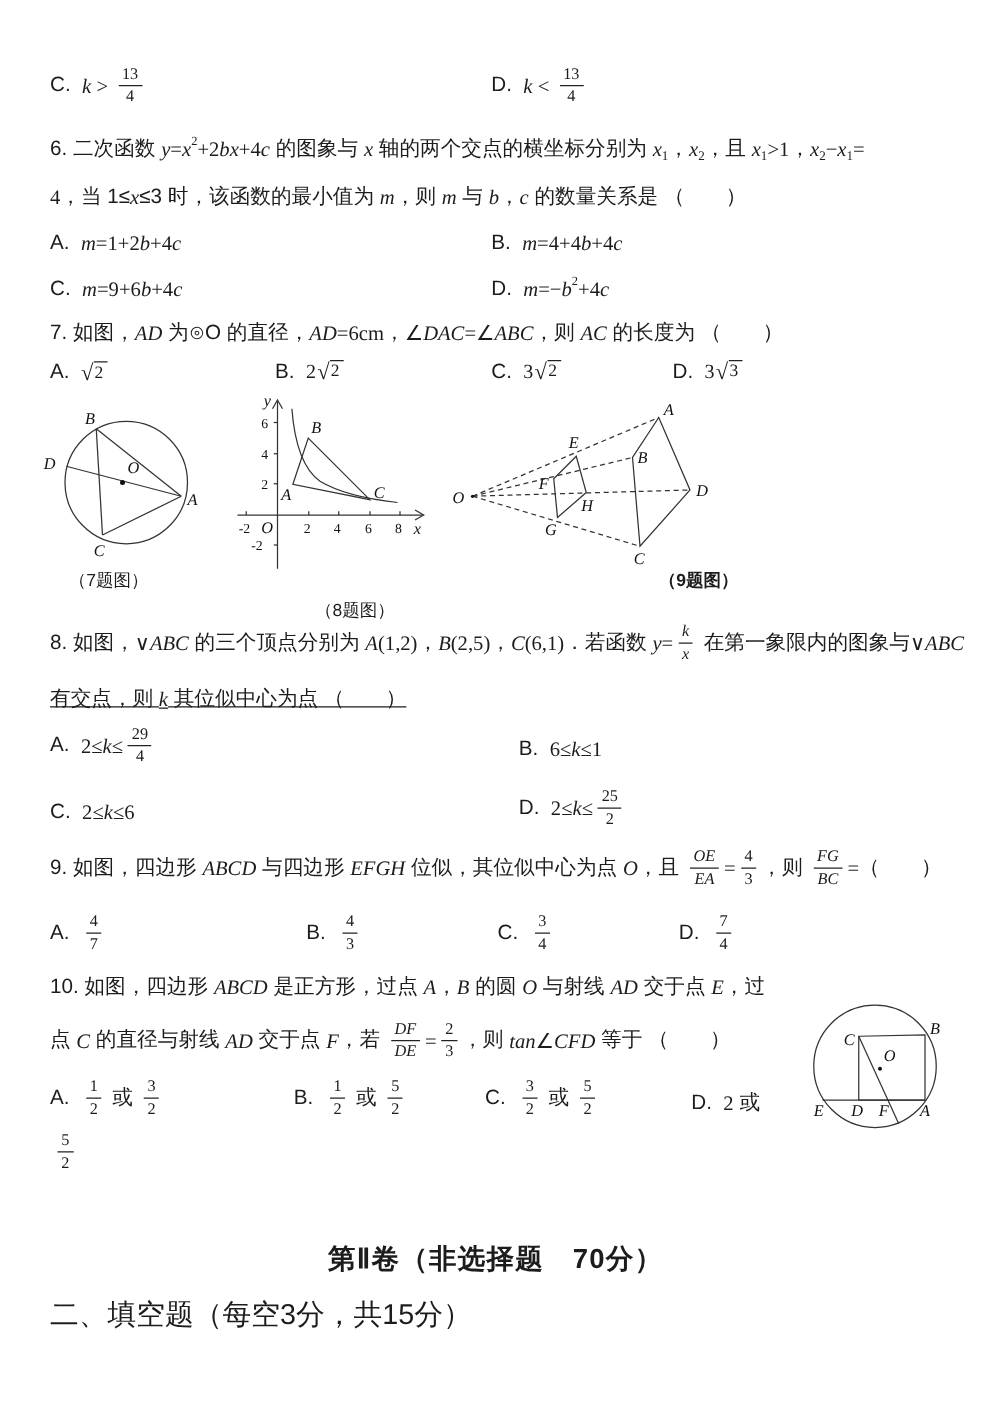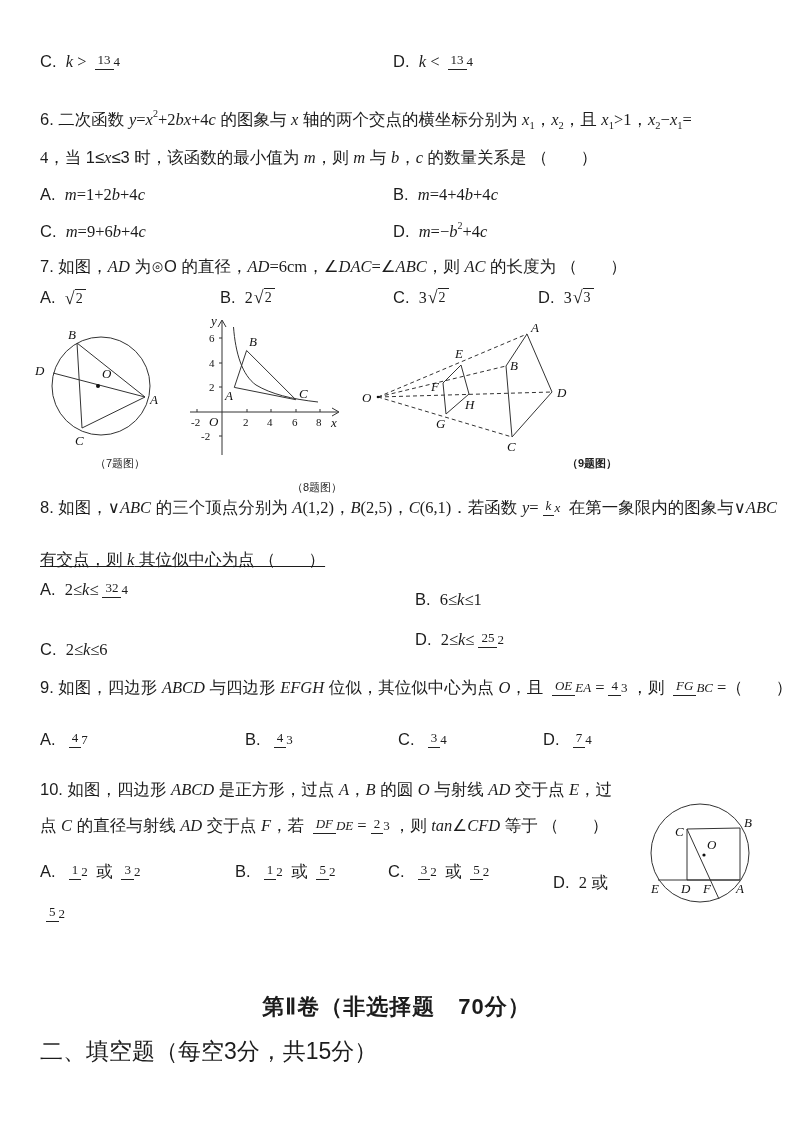--- a/index.html
+++ b/index.html
@@ -10,32 +10,32 @@
   .line{
     position:absolute;display:flex;align-items:center;white-space:pre;
     font-size:16.5px;line-height:1.2;
   }
   .seg-s{font-family:"Liberation Sans",sans-serif;}
   .seg-m{font-family:"Liberation Serif",serif;font-style:italic;}
   .seg-n{font-family:"Liberation Serif",serif;}
   .seg-sup{font-family:"Liberation Serif",serif;font-size:10px;vertical-align:super;align-self:flex-start;margin-top:-2px;}
   .seg-sub{font-family:"Liberation Serif",serif;font-size:10.5px;align-self:flex-end;margin-bottom:-3px;}
   .frac{
-    display:inline-flex;flex-direction:row;align-items:center;
+    display:inline-flex;flex-direction:column;align-items:center;
     font-family:"Liberation Serif",serif;font-size:13px;line-height:1.15;
     margin:0 4px;vertical-align:middle;
   }
   .frac.it{font-style:italic;}
   .frac .num{border-bottom:1px solid #222;padding:0 3px 1px 3px;}
   .frac .den{padding-top:1px;}
   .sqrt{display:inline-flex;align-items:flex-start;font-family:"Liberation Serif",serif;}
   .sqrt .pre{font-size:16px;margin-right:1px;}
   .sqrt .sign{font-size:18px;line-height:1;}
   .sqrt .rad{border-top:1.3px solid #222;font-size:14px;padding:1px 3px 0 1px;line-height:1.1;}
-  .caption{position:absolute;font-size:11px;font-family:"Liberation Sans",sans-serif;margin-left:40px;}
+  .caption{position:absolute;font-size:14px;font-family:"Liberation Sans",sans-serif;}
   .heading2{
     position:absolute;left:0;width:793px;text-align:center;
     font-size:22px;font-weight:bold;letter-spacing:1px;
   }
   .subheading{position:absolute;font-size:23px;}
   svg{position:absolute;overflow:visible;}
   svg .stroke{stroke:#333;fill:none;stroke-width:1;}
   svg .dash{stroke:#333;fill:none;stroke-width:1;stroke-dasharray:4 3;}
   svg text{font-family:"Liberation Serif",serif;font-style:italic;font-size:13px;fill:#111;}
   svg text.tick{font-style:normal;font-size:11px;}
@@ -124,21 +124,21 @@
   <text x="199" y="77">D</text>
   <text x="149" y="131">C</text>
 </svg>
 
 <div class="caption" style="left:55px;top:456px;">（7题图）</div>
 <div class="caption" style="left:252px;top:480px;">（8题图）</div>
 <div class="caption" style="left:527px;top:456px;font-weight:bold;">（9题图）</div>
 
 <div class="line" style="left:40px;top:498px;"><span class="seg-s">8. 如图，</span><span class="seg-n">∨</span><span class="seg-m">ABC</span><span class="seg-s"> 的三个顶点分别为 </span><span class="seg-m">A</span><span class="seg-n">(1,2)</span><span class="seg-s">，</span><span class="seg-m">B</span><span class="seg-n">(2,5)</span><span class="seg-s">，</span><span class="seg-m">C</span><span class="seg-n">(6,1)</span><span class="seg-s">．若函数 </span><span class="seg-m">y</span><span class="seg-n">=</span><span class="frac it"><span class="num">k</span><span class="den">x</span></span><span class="seg-s"> 在第一象限内的图象与</span><span class="seg-n">∨</span><span class="seg-m">ABC</span></div>
 <div class="line" style="left:40px;top:550px;text-decoration:underline;"><span class="seg-s">有交点，则 </span><span class="seg-m">k</span><span class="seg-s"> 其位似中心为点 （　　）</span></div>
-<div class="line" style="left:40px;top:580px;"><span class="seg-s">A.  </span><span class="seg-n">2≤</span><span class="seg-m">k</span><span class="seg-n">≤</span><span class="frac"><span class="num">32</span><span class="den">4</span></span></div>
+<div class="line" style="left:40px;top:580px;"><span class="seg-s">A.  </span><span class="seg-n">2≤</span><span class="seg-m">k</span><span class="seg-n">≤</span><span class="frac"><span class="num">29</span><span class="den">4</span></span></div>
 <div class="line" style="left:415px;top:590px;"><span class="seg-s">B.  </span><span class="seg-n">6≤</span><span class="seg-m">k</span><span class="seg-n">≤1</span></div>
 <div class="line" style="left:40px;top:640px;"><span class="seg-s">C.  </span><span class="seg-n">2≤</span><span class="seg-m">k</span><span class="seg-n">≤6</span></div>
 <div class="line" style="left:415px;top:630px;"><span class="seg-s">D.  </span><span class="seg-n">2≤</span><span class="seg-m">k</span><span class="seg-n">≤</span><span class="frac"><span class="num">25</span><span class="den">2</span></span></div>
 
 <div class="line" style="left:40px;top:678px;"><span class="seg-s">9. 如图，四边形 </span><span class="seg-m">ABCD</span><span class="seg-s"> 与四边形 </span><span class="seg-m">EFGH</span><span class="seg-s"> 位似，其位似中心为点 </span><span class="seg-m">O</span><span class="seg-s">，且 </span><span class="frac it"><span class="num">OE</span><span class="den">EA</span></span><span class="seg-n">=</span><span class="frac"><span class="num">4</span><span class="den">3</span></span><span class="seg-s">，则 </span><span class="frac it"><span class="num">FG</span><span class="den">BC</span></span><span class="seg-n">=</span><span class="seg-s">（　　）</span></div>
 <div class="line" style="left:40px;top:730px;"><span class="seg-s">A.  </span><span class="frac"><span class="num">4</span><span class="den">7</span></span></div>
 <div class="line" style="left:245px;top:730px;"><span class="seg-s">B.  </span><span class="frac"><span class="num">4</span><span class="den">3</span></span></div>
 <div class="line" style="left:398px;top:730px;"><span class="seg-s">C.  </span><span class="frac"><span class="num">3</span><span class="den">4</span></span></div>
 <div class="line" style="left:543px;top:730px;"><span class="seg-s">D.  </span><span class="frac"><span class="num">7</span><span class="den">4</span></span></div>
 

